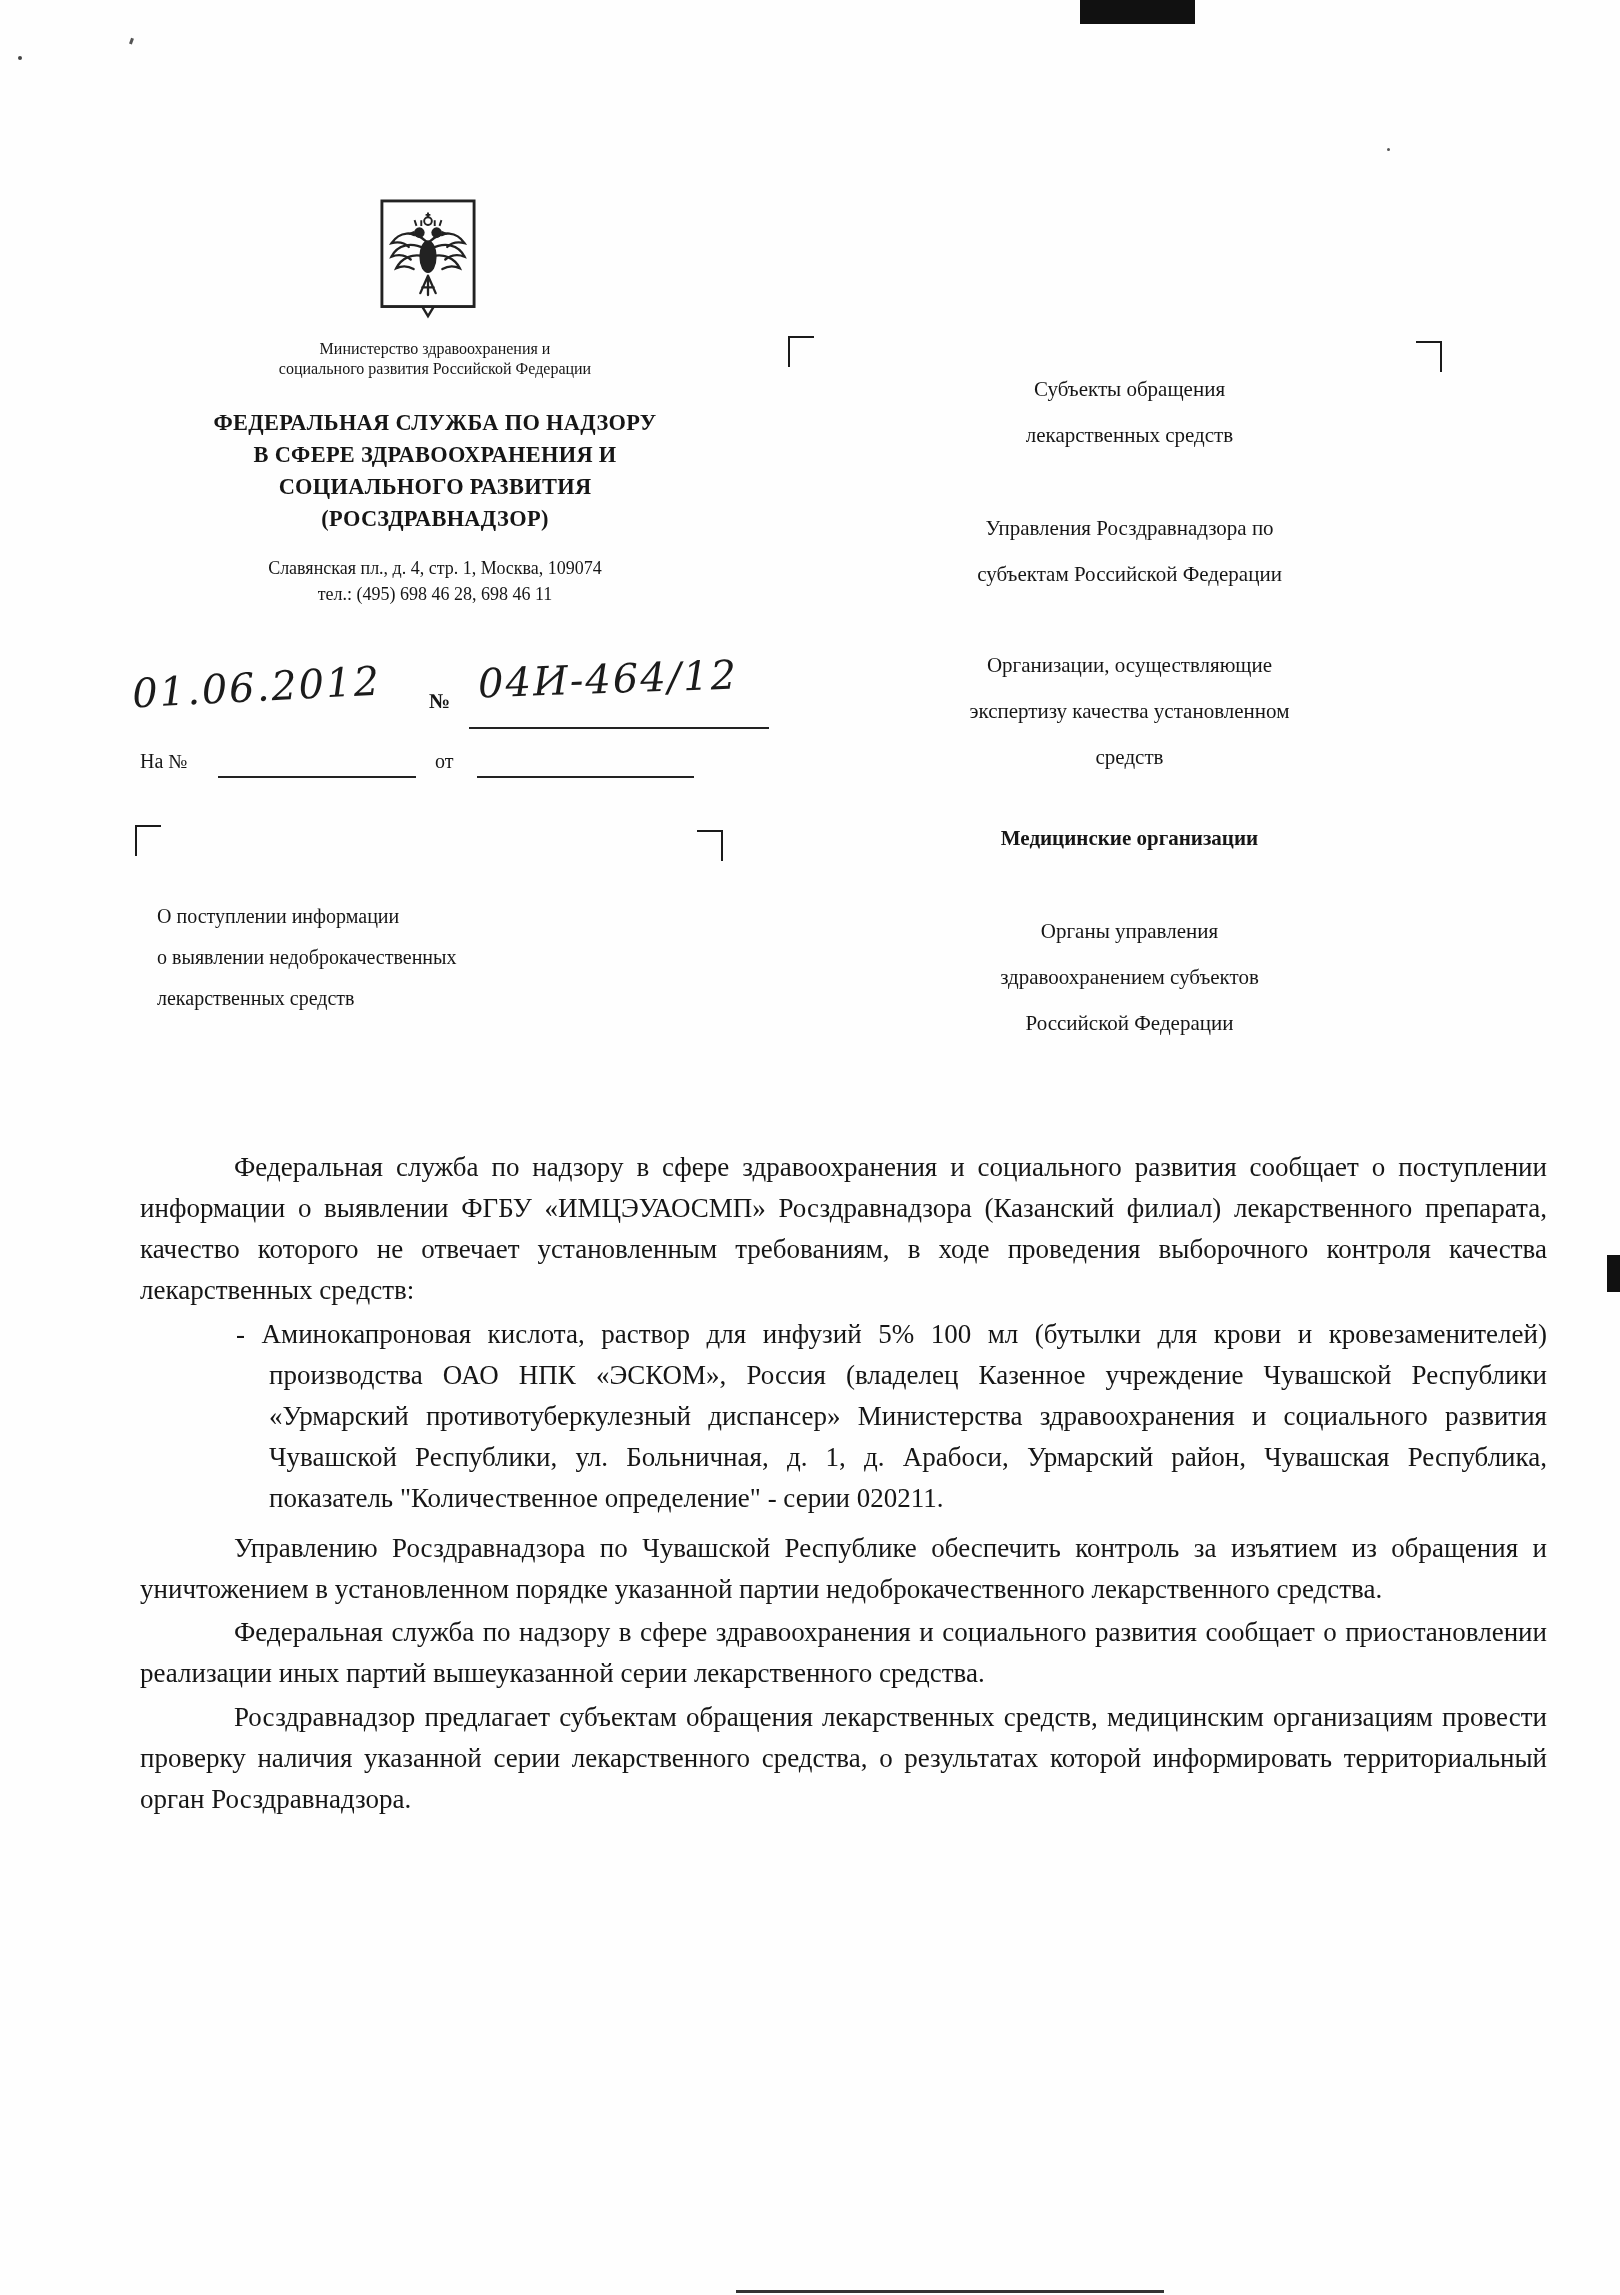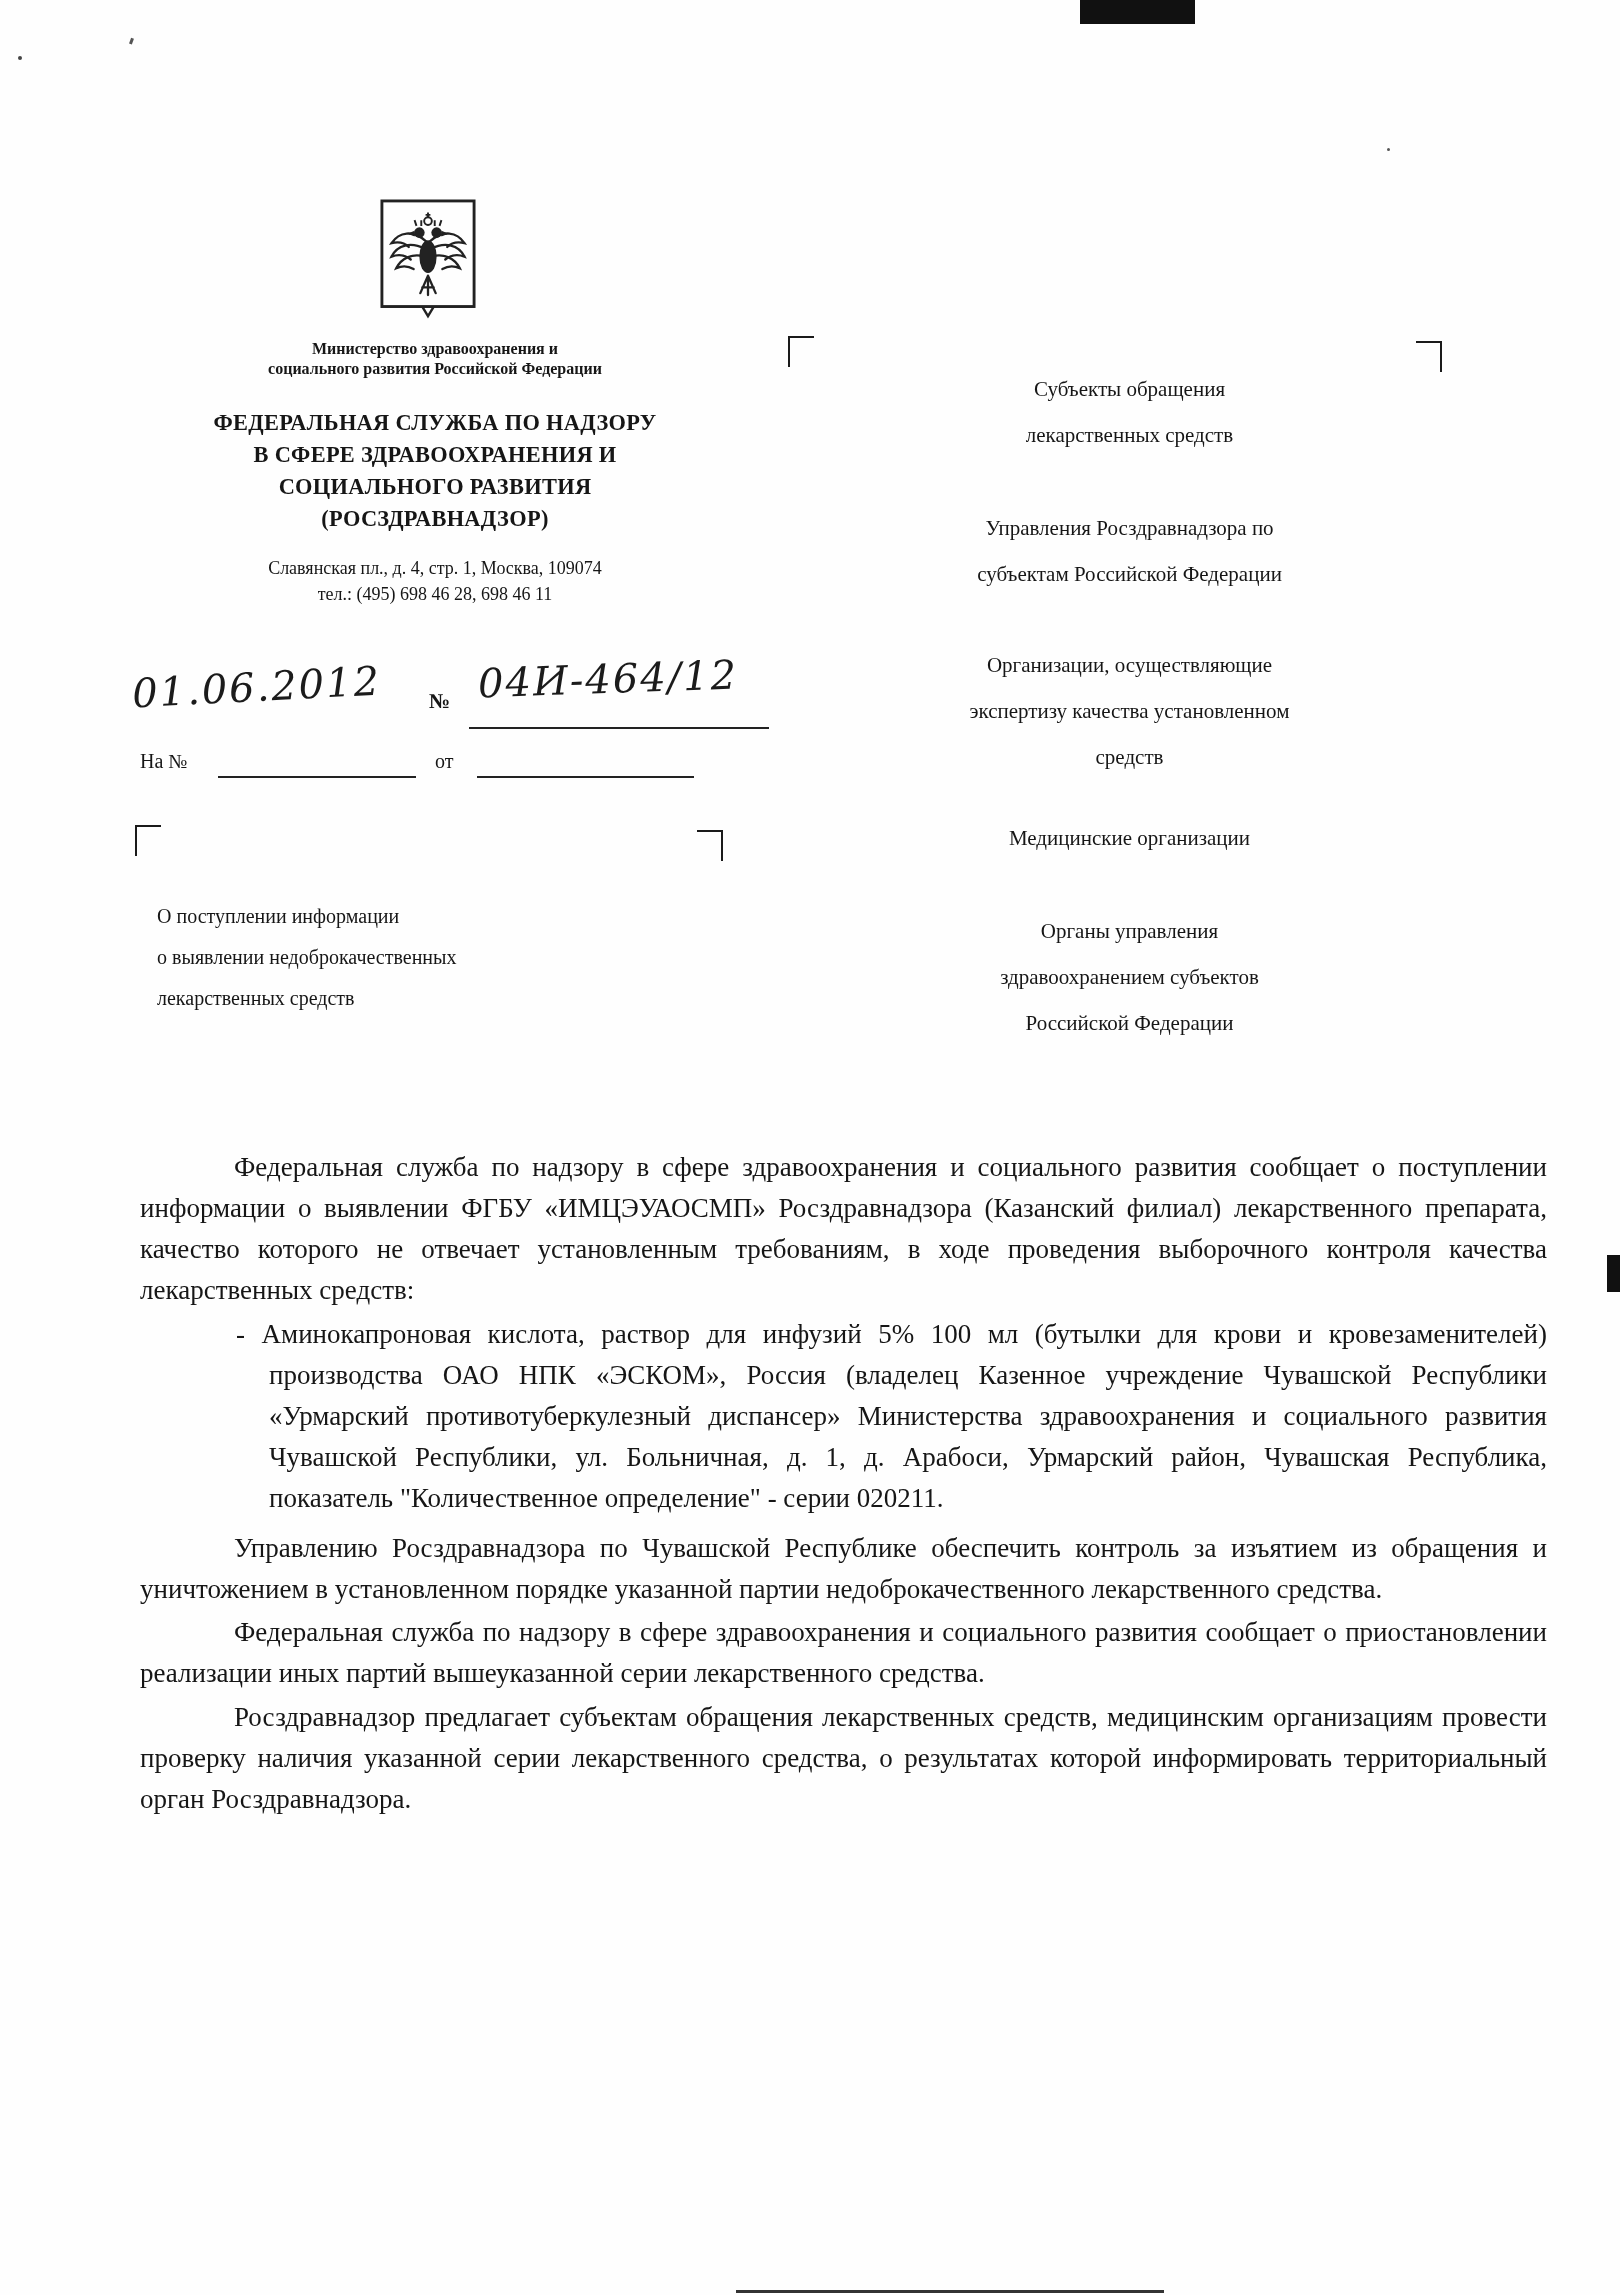--- a/index.html
+++ b/index.html
@@ -21,21 +21,21 @@
   .a-bottomline{left:736px;top:2290px;width:428px;height:2.6px;background:#333;}
   .a-speck1{left:18px;top:56px;width:4px;height:4px;border-radius:50%;background:#444;}
   .a-speck2{left:130px;top:38px;width:2.6px;height:6px;background:#555;transform:rotate(20deg);}
   .a-speck3{left:1387px;top:148px;width:3.3px;height:3.3px;border-radius:50%;background:#555;}
 
   
   .emblem{position:absolute;left:380px;top:198px;width:96px;height:123px;}
 
   
   .sender{position:absolute;left:112px;top:339px;width:646px;text-align:center;}
-  .ministry{font-weight:bold;font-size:16px;line-height:20px;}
+  .ministry{font-weight:normal;font-size:16px;line-height:20px;}
   .service{font-weight:bold;font-size:22.4px;line-height:32px;margin-top:28px;letter-spacing:0.3px;}
   .address{font-size:18px;line-height:26px;margin-top:20px;}
 
   
   .handwrite{
     position:absolute;
     font-family:"DejaVu Serif", serif;
     font-style:italic;
     color:#1b1b1b;
     letter-spacing:2px;
@@ -65,21 +65,21 @@
     position:absolute;left:157px;top:896px;width:553px;
     font-size:20px;line-height:41px;
   }
 
   
   .recipients{position:absolute;left:823px;top:0;width:613px;text-align:center;}
   .recipient{position:absolute;left:0;width:613px;font-size:21px;line-height:46px;}
   .r0{top:366px;}
   .r1{top:505px;}
   .r2{top:642px;}
-  .r3{top:815px;}
+  .r3{top:815px;font-weight:bold;}
   .r4{top:908px;}
 
   
   .body{
     position:absolute;left:140px;top:1147px;width:1407px;
     font-size:27px;line-height:41px;text-align:justify;
   }
   .body p{margin:0 0 2.6px 0;text-indent:94px;}
   .body p.list-item{
     text-indent:-33px;

